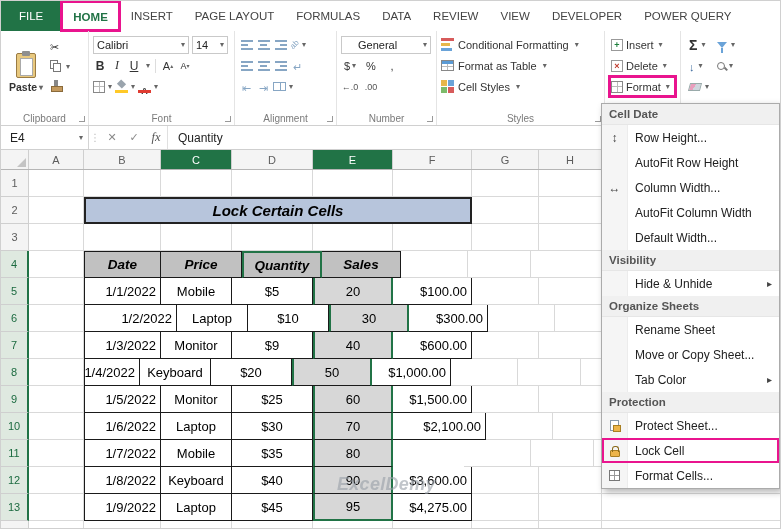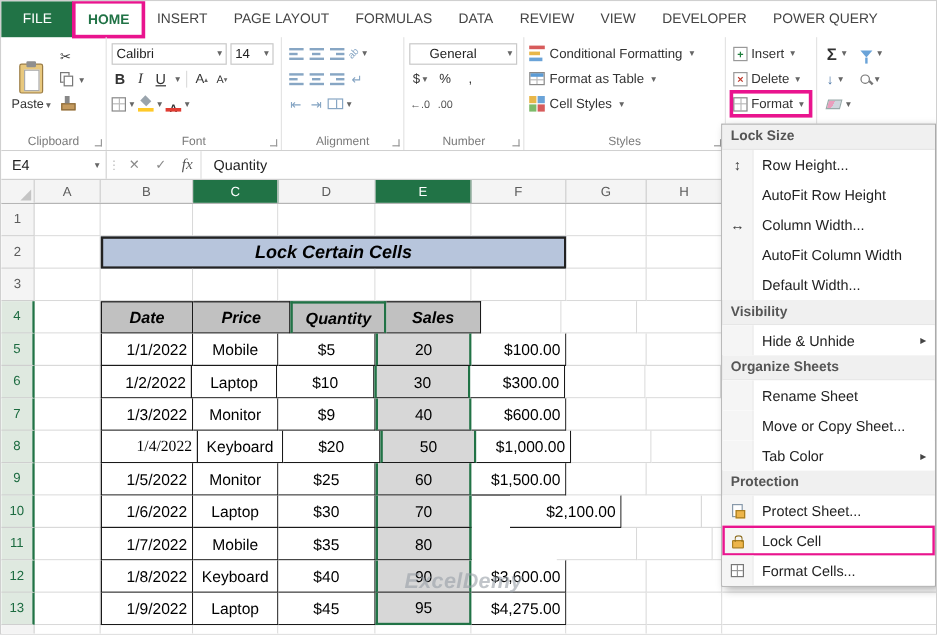--- a/index.html
+++ b/index.html
@@ -21,21 +21,21 @@
   
   #ribbon{display:flex;height:95px;border-bottom:1px solid #d0d0d0;background:#fff;}
   .group{position:relative;border-right:1px solid #e4e4e4;padding:3px 4px 13px;}
   .glabel{position:absolute;bottom:1px;left:0;right:0;text-align:center;font-size:10px;color:#7a7a7a;}
   .launcher{position:absolute;bottom:3px;right:3px;width:6px;height:6px;border-right:1.5px solid #999;border-bottom:1.5px solid #999;}
   .dd{display:inline-flex;align-items:center;margin-left:2px;}
   .dd::before{content:"▾";font-size:8px;color:#666;}
   .rrow{display:flex;align-items:center;height:21px;gap:3px;}
 
   .g-clipboard{width:88px;display:flex;}
-  .paste{width:42px;display:flex;flex-direction:column;align-items:center;justify-content:center;gap:3px;}
+  .paste{width:42px;display:flex;flex-direction:column;align-items:center;justify-content:center;gap:3px;font-weight:bold;}
   .clip-icon{width:20px;height:25px;background:#e8c87e;border:1px solid #9a7b43;border-radius:2px;position:relative;}
   .clip-icon::before{content:"";position:absolute;top:-3px;left:5px;width:8px;height:5px;background:#8f8f8f;border-radius:1px;}
   .clip-icon::after{content:"";position:absolute;top:4px;left:3px;width:11px;height:16px;background:#fff;border:1px solid #aaa;}
   .paste-lbl{font-size:10.5px;color:#333;display:flex;align-items:center;}
   .mini-col{width:36px;display:flex;flex-direction:column;padding-top:4px;}
   .mini{height:19px;display:flex;align-items:center;gap:2px;padding-left:3px;font-size:11px;color:#333;}
   .copy-ico{position:relative;width:12px;height:13px;}
   .copy-ico i{position:absolute;width:8px;height:9px;background:#fff;border:1px solid #777;}
   .copy-ico i:nth-child(2){left:3px;top:3px;}
   .brush-ico{width:12px;height:13px;position:relative;}
@@ -493,21 +493,21 @@
           <div class="cell tcell" style="width: 81px; justify-content: center;">$5</div>
           <div class="cell tcell selcol selfill" style="width: 80px; justify-content: center;">20</div>
           <div class="cell tcell" style="width: 79px; justify-content: flex-end;">$100.00</div>
           <div class="cell" style="width: 67px;"></div>
           <div class="cell" style="width: 63px;"></div>
           <div class="cell fillcell"></div>
         </div>
         <div class="grow">
           <div class="rowhdr rowsel">6</div>
           <div class="cell" style="width: 55px;"></div>
-          <div class="cell tcell tfirst" style="width: 76px; justify-content: flex-end;">1/2/2022</div>
+          <div class="cell tcell tfirst" style="width: 93px; justify-content: flex-end;">1/2/2022</div>
           <div class="cell tcell" style="width: 71px; justify-content: center;">Laptop</div>
           <div class="cell tcell" style="width: 81px; justify-content: center;">$10</div>
           <div class="cell tcell selcol selfill" style="width: 80px; justify-content: center;">30</div>
           <div class="cell tcell" style="width: 79px; justify-content: flex-end;">$300.00</div>
           <div class="cell" style="width: 67px;"></div>
           <div class="cell" style="width: 63px;"></div>
           <div class="cell fillcell"></div>
         </div>
         <div class="grow">
           <div class="rowhdr rowsel">7</div>
@@ -517,21 +517,21 @@
           <div class="cell tcell" style="width: 81px; justify-content: center;">$9</div>
           <div class="cell tcell selcol selfill" style="width: 80px; justify-content: center;">40</div>
           <div class="cell tcell" style="width: 79px; justify-content: flex-end;">$600.00</div>
           <div class="cell" style="width: 67px;"></div>
           <div class="cell" style="width: 63px;"></div>
           <div class="cell fillcell"></div>
         </div>
         <div class="grow">
           <div class="rowhdr rowsel">8</div>
           <div class="cell" style="width: 55px;"></div>
-          <div class="cell tcell tfirst" style="width: 81px; justify-content: flex-end; font-family: Liberation Serif, serif;">1/4/2022</div>
+          <div class="cell tcell tfirst" style="width: 56px; justify-content: flex-end;">1/4/2022</div>
           <div class="cell tcell" style="width: 71px; justify-content: center;">Keyboard</div>
           <div class="cell tcell" style="width: 81px; justify-content: center;">$20</div>
           <div class="cell tcell selcol selfill" style="width: 80px; justify-content: center;">50</div>
           <div class="cell tcell" style="width: 79px; justify-content: flex-end;">$1,000.00</div>
           <div class="cell" style="width: 67px;"></div>
           <div class="cell" style="width: 63px;"></div>
           <div class="cell fillcell"></div>
         </div>
         <div class="grow">
           <div class="rowhdr rowsel">9</div>
@@ -545,21 +545,21 @@
           <div class="cell" style="width: 63px;"></div>
           <div class="cell fillcell"></div>
         </div>
         <div class="grow">
           <div class="rowhdr rowsel">10</div>
           <div class="cell" style="width: 55px;"></div>
           <div class="cell tcell tfirst" style="width: 77px; justify-content: flex-end;">1/6/2022</div>
           <div class="cell tcell" style="width: 71px; justify-content: center;">Laptop</div>
           <div class="cell tcell" style="width: 81px; justify-content: center;">$30</div>
           <div class="cell tcell selcol selfill" style="width: 80px; justify-content: center;">70</div>
-          <div class="cell tcell" style="width: 93px; justify-content: flex-end; margin-left: 32px;">$2,100.00</div>
+          <div class="cell tcell" style="width: 93px; justify-content: flex-end;">$2,100.00</div>
           <div class="cell" style="width: 67px;"></div>
           <div class="cell" style="width: 63px;"></div>
           <div class="cell fillcell"></div>
         </div>
         <div class="grow">
           <div class="rowhdr rowsel">11</div>
           <div class="cell" style="width: 55px;"></div>
           <div class="cell tcell tfirst" style="width: 77px; justify-content: flex-end;">1/7/2022</div>
           <div class="cell tcell" style="width: 71px; justify-content: center;">Mobile</div>
           <div class="cell tcell" style="width: 81px; justify-content: center;">$35</div>
@@ -603,21 +603,21 @@
           <div class="cell" style="width: 79px;"></div>
           <div class="cell" style="width: 67px;"></div>
           <div class="cell" style="width: 63px;"></div>
           <div class="cell fillcell"></div>
         </div>
       </div>
     <div class="watermark">ExcelDemy</div>
   </div>
 
   <div id="formatmenu">
-      <div class="msec">Lock Size</div>
+      <div class="msec">Cell Date</div>
       <div class="mitem">
         <div class="micon">
           <div class="ic ic-row-height">↕</div>
         </div>
         <div class="mlabel">Row Height...</div>
       </div>
       <div class="mitem">
         <div class="micon"></div>
         <div class="mlabel">AutoFit Row Height</div>
       </div>

